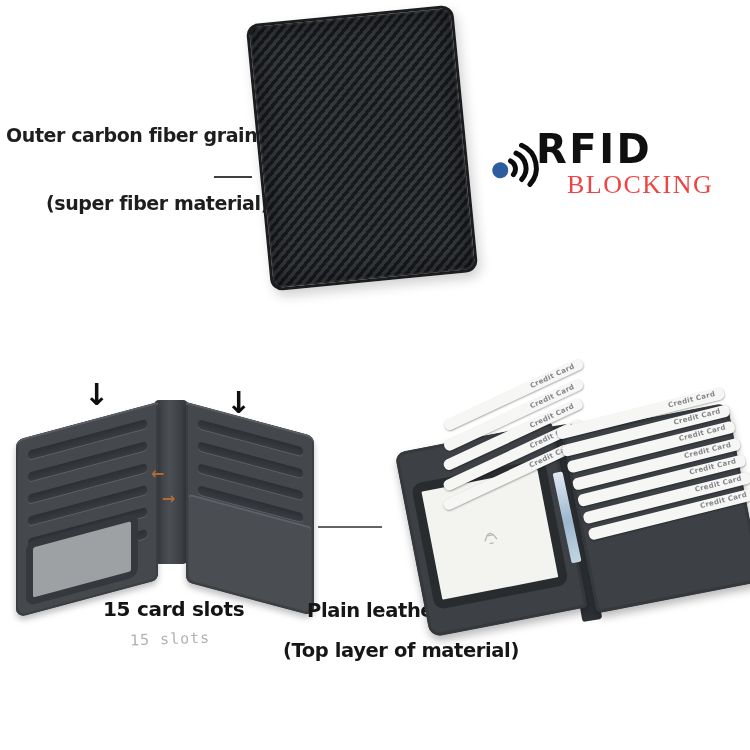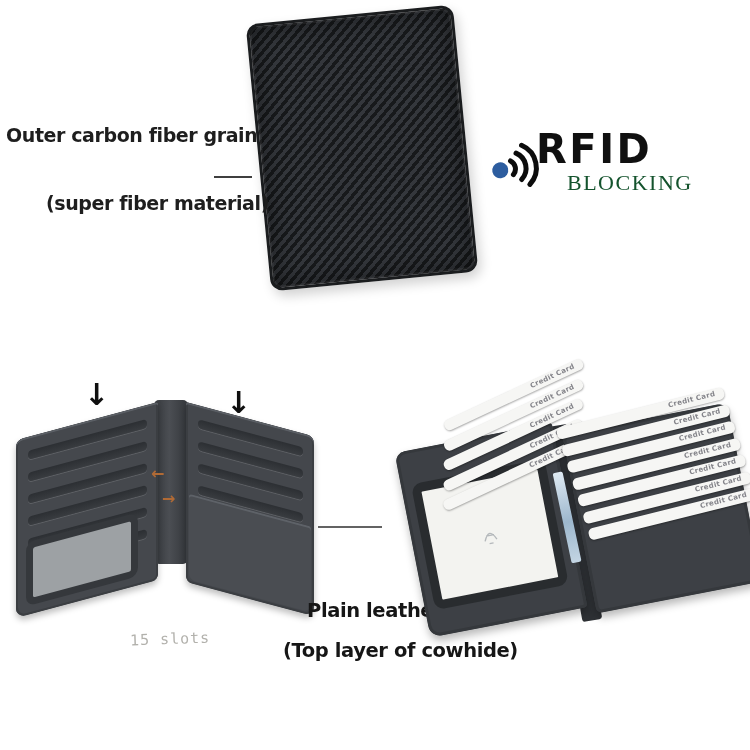--- a/index.html
+++ b/index.html
@@ -14,21 +14,21 @@
     box-shadow:inset 0 0 0 2px rgba(255,255,255,.06),inset 0 0 26px rgba(0,0,0,.55),3px 6px 12px rgba(0,0,0,.18);}
   .feature1-title{position:absolute;left:6px;top:124px;font-size:19px;font-weight:700;
     letter-spacing:-.4px;color:#1e1e1e;white-space:nowrap;}
   .feature1-line{position:absolute;left:214px;top:176px;width:38px;height:0;border-top:2px solid #3f3f3f;}
   .feature1-sub{position:absolute;left:10px;top:192px;font-size:19px;font-weight:700;
     letter-spacing:-.4px;color:#1e1e1e;white-space:nowrap;margin-left:36px;}
   .rfid-icon{position:absolute;left:489px;top:136px;width:58px;height:60px;}
   .rfid-word{position:absolute;left:536px;top:126px;font-size:40px;font-weight:800;
     letter-spacing:2.5px;color:#101010;white-space:nowrap;}
   .blocking-word{position:absolute;left:567px;top:170px;font-family:"Liberation Serif",serif;
-    font-size:22px;letter-spacing:1.5px;color:#14532d;white-space:nowrap;}
+    font-size:26px;letter-spacing:1.5px;color:#ef4444;white-space:nowrap;}
 
   
   .ow{position:absolute;left:8px;top:388px;width:305px;height:240px;}
   .ow-spine{position:absolute;left:146px;top:12px;width:34px;height:164px;border-radius:5px;
     background:linear-gradient(90deg,#36393d,#4b4e53 45%,#34373b);}
   .ow-left{position:absolute;left:8px;top:14px;width:142px;height:178px;
     transform:skewY(-15deg);transform-origin:100% 0;background:#45484d;
     border-radius:7px 2px 6px 10px;
     box-shadow:inset 0 2px 0 #5b5f65,inset 0 0 0 2px #3b3e42,0 4px 6px rgba(0,0,0,.25);}
   .ow-right{position:absolute;left:178px;top:14px;width:128px;height:180px;
@@ -125,24 +125,25 @@
           <div class="slot"></div>
         </div>
       <div class="pocket"></div>
     </div>
   </div>
   <div class="down-arrow da1">↓</div>
   <div class="down-arrow da2">↓</div>
   <div class="hand-arrow ha1" style="color: rgb(176, 106, 53);">←</div>
   <div class="hand-arrow ha2" style="color: rgb(176, 106, 53);">→</div>
 
+  <div class="slots-title">15 card slots</div>
   <div class="slots-mark">15 slots</div>
   <div class="connector"></div>
   <div class="lining-title">Plain leather lining</div>
-  <div class="lining-sub">(Top layer of cowhide)</div>
+  <div class="lining-sub">(Top layer of material)</div>
 
   <div class="wc">
     <div class="wc-rot">
       <div class="wc-spine"></div>
       <div class="wc-left">
         <div class="wc-idwin">
           <svg class="emblem" viewBox="0 0 20 24">
             <path d="M4 18 Q10 4 16 18 M6 13 h8 M8 21 h4" stroke="#9aa0a6" stroke-width="1.4" fill="none"></path>
           </svg>
         </div>

